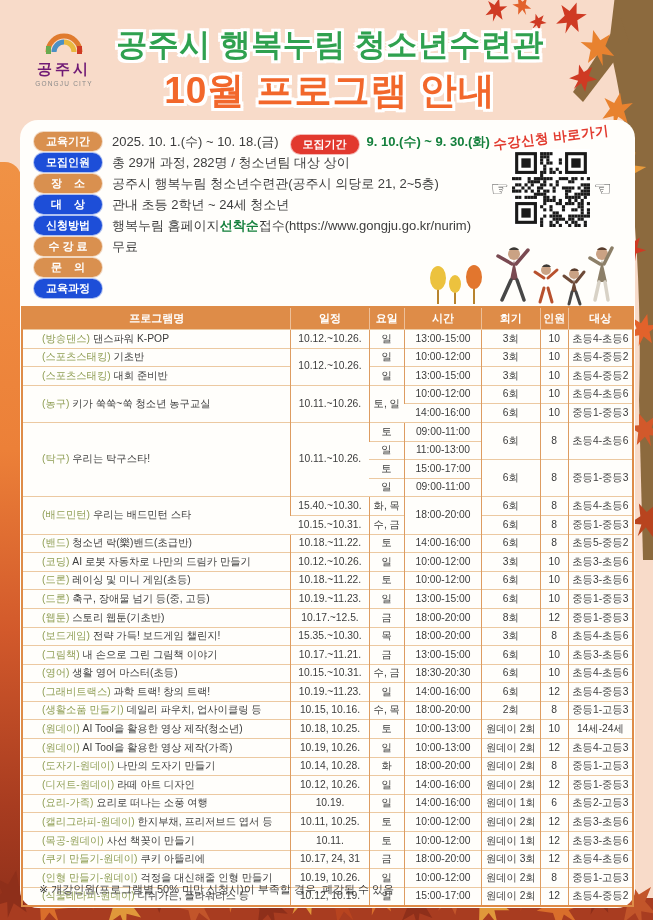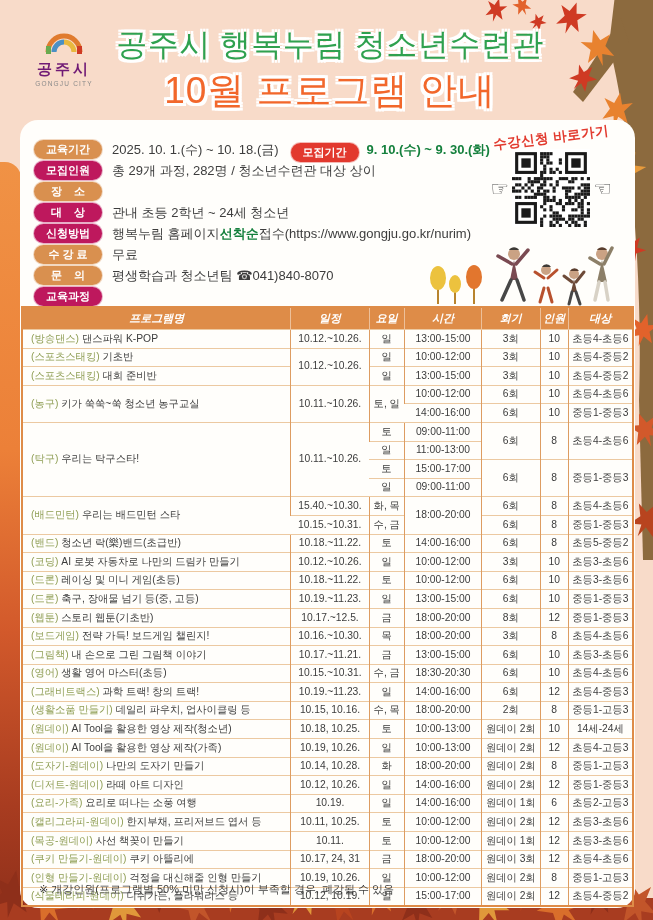--- a/index.html
+++ b/index.html
@@ -15,65 +15,65 @@
     background:linear-gradient(#f09245 0%,#ec8038 38%,#d2592b 62%,#a83c20 85%,#8e2f1a 100%);
     border-top-right-radius:16px;
   }
   
   .logo{position:absolute;left:26px;top:16px;width:76px;text-align:center}
   .logo-city{font-weight:bold;color:#701a75;font-size:15px;letter-spacing:3px}
   .logo-en{font-size:6.5px;color:#8a8a8a;letter-spacing:1.2px;margin-top:1px}
   
   .titles{position:absolute;left:96px;top:24px;width:468px;text-align:center}
   .t-outline{
-    font-weight:400;
+    font-weight:700;
     text-shadow:
       -3px -3px 0 #fff, 3px -3px 0 #fff,-3px 3px 0 #fff,3px 3px 0 #fff,
       0 -3px 0 #fff,0 3px 0 #fff,-3px 0 0 #fff,3px 0 0 #fff;
   }
   .t1{font-size:31px;color:#2fa14f;letter-spacing:.5px}
   .t2{font-size:37px;color:#f2672b;margin-top:0;letter-spacing:1px}
   
   .card{
     position:absolute;left:20px;top:120px;width:615px;height:788px;
     background:#fffefb;border-radius:18px;
   }
   
-  .info{position:absolute;left:13px;top:19px;width:480px}
+  .info{position:absolute;left:13px;top:11px;width:480px}
   .info-row{display:flex;align-items:center;height:21px;font-size:13px;color:#3d3d3d;white-space:nowrap}
   .badge{
     display:inline-block;min-width:58px;padding:2px 5px;border-radius:999px;
     color:#fff;font-size:11px;font-weight:bold;text-align:center;margin-right:9px;
     white-space:pre;border:1px solid rgba(255,255,255,.65);flex:none;
   }
   .badge.orange{background:#d9904f}
-  .badge.green{background:#be185d}
+  .badge.green{background:#1d4ed8}
   .badge.red{background:#e2392e;margin:6px 7px 0 11px}
   .seg.red{color:#15803d;font-weight:bold}
   
   .qr-block{position:absolute;right:18px;top:8px;width:132px;text-align:center}
   .qr-label{color:#e23a2e;font-weight:bold;font-size:13.5px;transform:rotate(-7deg);display:inline-block;letter-spacing:.5px}
   .qr-row{display:flex;align-items:center;justify-content:center;gap:3px;margin-top:2px}
   .hand{font-size:21px;color:#4a4a4a;line-height:1}
   
   .table-wrap{position:absolute;left:1px;top:186px;width:613px}
   table{border-collapse:collapse;width:100%;table-layout:fixed;border:2px solid #de8c48}
   col.c0{width:44.0%} col.c1{width:12.8%} col.c2{width:5.8%}
   col.c3{width:12.6%} col.c4{width:9.6%} col.c5{width:4.6%} col.c6{width:10.6%}
   th{
     background:#de8c48;color:#fff;font-size:11px;font-weight:bold;
-    padding:3px 0;border-left:1px solid rgba(255,255,255,.45);font-style:italic;
+    padding:3px 0;border-left:1px solid rgba(255,255,255,.45);
   }
   th:first-child{border-left:none}
   td{
     border-top:1px solid #ecc9a1;border-left:1px solid #dd9c61;
     padding:2.6px 3px;text-align:center;font-size:10.3px;color:#3c3c3c;
     line-height:12.4px;white-space:nowrap;overflow:hidden;
   }
-  td.c0{text-align:left;padding-left:8px}
+  td.c0{text-align:left;padding-left:19px}
   td:first-child{border-left:none}
   .pre{color:#8f9e55}
   
   .note{position:absolute;left:19px;top:762px;font-size:11px;color:#3d3d3d}
 </style>
 </head>
 <body>
 
 <div class="deco deco-left"></div>
 
@@ -147,42 +147,42 @@
 
   <div class="info">
       <div class="info-row">
         <span class="badge orange">교육기간</span>
         <span class="seg">2025. 10. 1.(수) ~ 10. 18.(금)</span>
         <span class="badge red">모집기간</span>
         <span class="seg red">9. 10.(수) ~ 9. 30.(화)</span>
       </div>
       <div class="info-row">
         <span class="badge green">모집인원</span>
-        <span class="seg">총 29개 과정, 282명 / 청소년수련관 대상 상이</span>
+        <span class="seg">총 29개 과정, 282명 / 청소년팀 대상 상이</span>
       </div>
       <div class="info-row">
         <span class="badge orange">장    소</span>
+        <span class="seg">공주시 행복누림 청소년수련관(공주시 의당로 21, 2~5층)</span>
       </div>
       <div class="info-row">
         <span class="badge green">대    상</span>
         <span class="seg">관내 초등 2학년 ~ 24세 청소년</span>
       </div>
       <div class="info-row">
         <span class="badge green">신청방법</span>
         <span class="seg">행복누림 홈페이지 </span>
         <span class="seg red">선착순</span>
         <span class="seg"> 접수(https://www.gongju.go.kr/nurim)</span>
       </div>
       <div class="info-row">
         <span class="badge orange">수 강 료</span>
         <span class="seg">무료</span>
       </div>
       <div class="info-row">
         <span class="badge orange">문    의</span>
-        <span class="seg">평생학습과 청소년팀 ☎041)840-8070</span>
       </div>
       <div class="info-row">
         <span class="badge green">교육과정</span>
       </div>
     </div>
 
   <div class="qr-block">
     <span class="qr-label">수강신청 바로가기</span>
     <div class="qr-row">
       <span class="hand">☞</span>
@@ -562,21 +562,21 @@
             <td class="c0"><span class="pre">(웹툰)</span> 스토리 웹툰(기초반)</td>
             <td class="c1">10.17.~12.5.</td>
             <td class="c2">금</td>
             <td class="c3">18:00-20:00</td>
             <td class="c4">8회</td>
             <td class="c5">12</td>
             <td class="c6">중등1-중등3</td>
           </tr>
           <tr>
             <td class="c0"><span class="pre">(보드게임)</span> 전략 가득! 보드게임 챌린지!</td>
-            <td class="c1">10.16.~10.30.</td>
+            <td class="c1">15.35.~10.30.</td>
             <td class="c2">목</td>
             <td class="c3">18:00-20:00</td>
             <td class="c4">3회</td>
             <td class="c5">8</td>
             <td class="c6">초등4-초등6</td>
           </tr>
           <tr>
             <td class="c0"><span class="pre">(그림책)</span> 내 손으로 그린 그림책 이야기</td>
             <td class="c1">10.17.~11.21.</td>
             <td class="c2">금</td>

